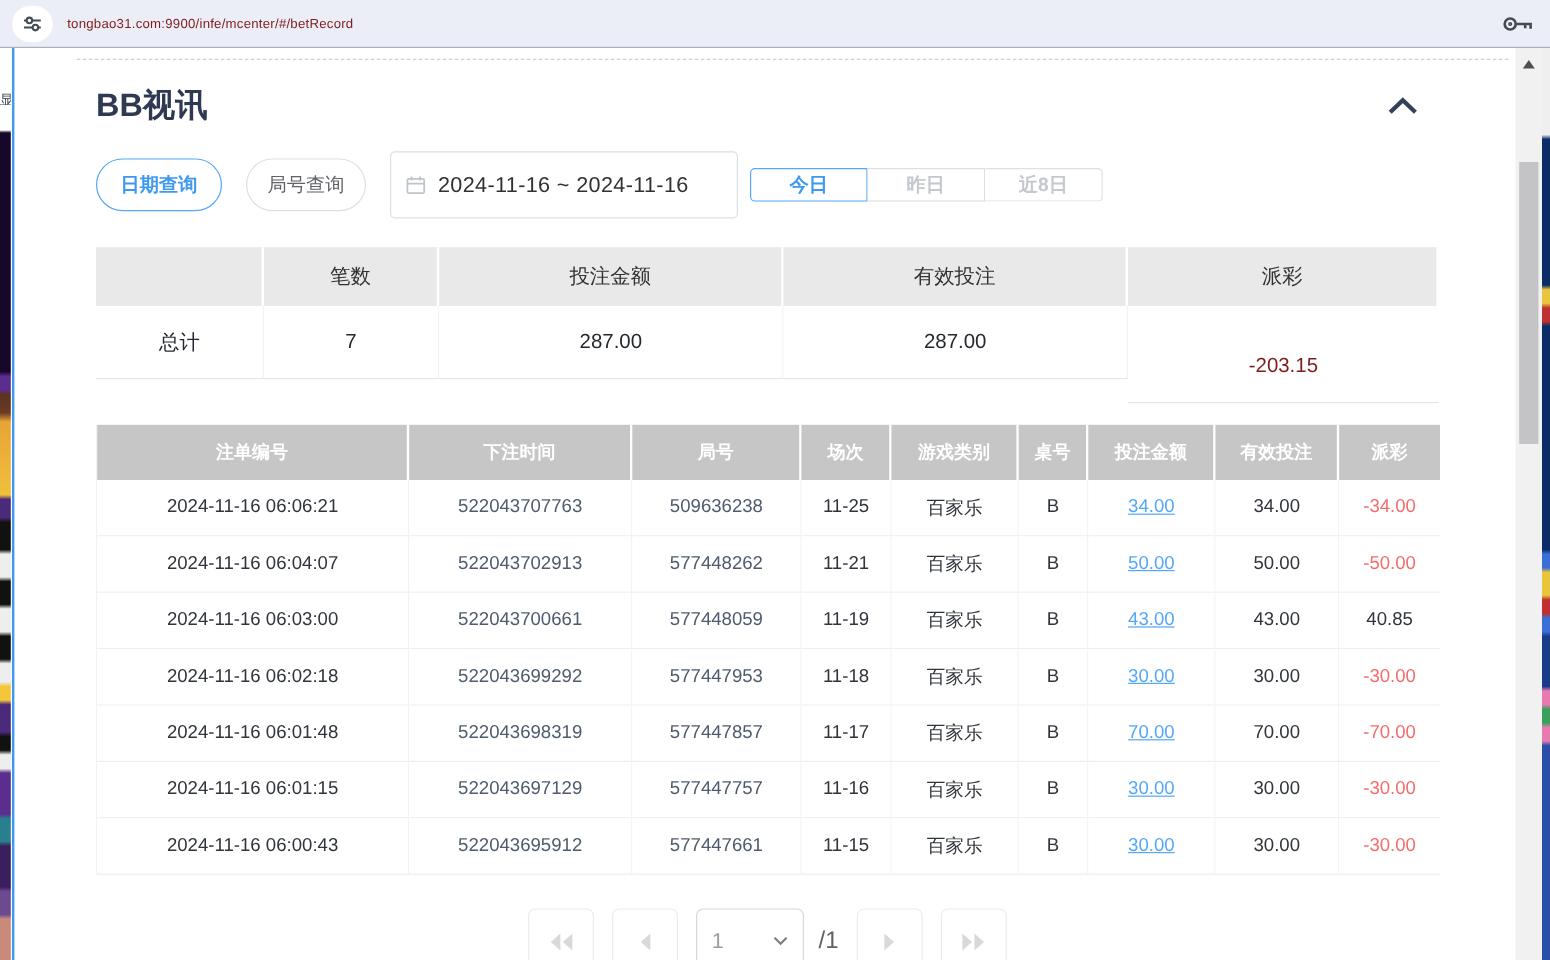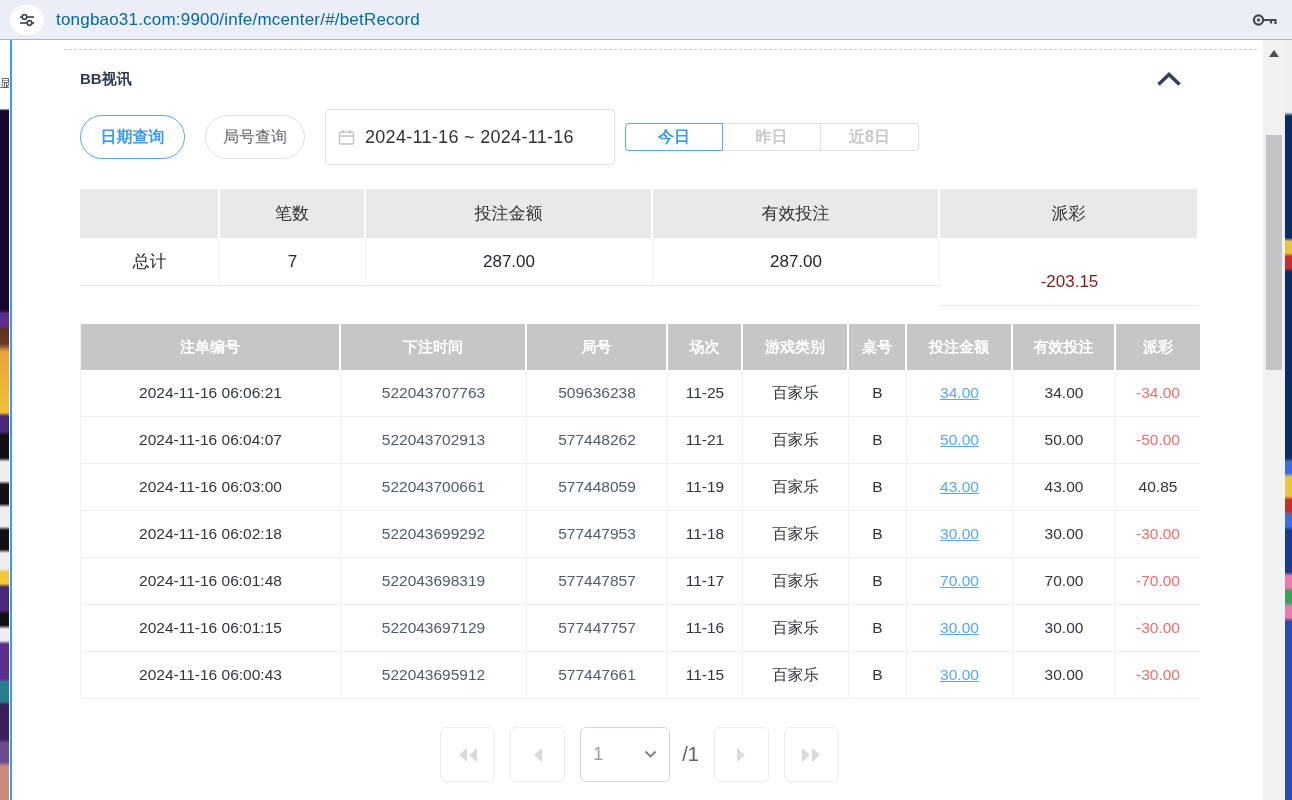--- a/index.html
+++ b/index.html
@@ -8,21 +8,21 @@
 
   
   .browser-bar{
     height:40px; background:#ebedf7; display:flex; align-items:center;
     padding:0 14px 0 10px; border-bottom:1px solid #aab0bd; position:relative;
   }
   .site-pill{
     width:34px; height:30px; background:#fff; border-radius:16px;
     display:flex; align-items:center; justify-content:center; margin-right:12px; cursor:pointer;
   }
-  .url-text{ font-size:17px; color:#0369a1; letter-spacing:.2px; }
+  .url-text{ font-size:11px; color:#7f1d1d; letter-spacing:.2px; }
   .bar-right{ margin-left:auto; display:flex; align-items:center; }
 
   
   .page{ position:relative; height:760px; background:#fff; }
 
   .left-strip{
     position:absolute; left:0; top:0; width:9px; height:760px; overflow:hidden;
     background:linear-gradient(180deg,
       #ffffff 0%, #ffffff 9%,
       #17082b 9.3%, #17082b 35.5%,
@@ -86,21 +86,21 @@
 
   
   .panel{
     position:absolute; left:10px; top:0; right:29px; height:760px; background:#fff;
     border-left:2px solid #3d9af0;
   }
   .dashed-sep{ border-top:1px dashed #cfcfcf; margin:9px 6px 0 52px; }
   .content{ margin-left:68px; width:1119px; }
 
   .panel-head{ display:flex; align-items:center; justify-content:space-between; margin-top:20px; }
-  .panel-title{ font-size:15px; font-weight:bold; color:#2f3a52; }
+  .panel-title{ font-size:27px; font-weight:bold; color:#2f3a52; }
   .collapse-btn{ margin-right:16px; cursor:pointer; display:flex; }
 
   
   .filters{ display:flex; align-items:center; margin-top:26px; height:44px; }
   .pill-btn{
     height:44px; border-radius:22px; background:#fff; font-size:16px; cursor:pointer;
   }
   .pill-date{ width:105px; border:1px solid #54a8f7; color:#3d9af0; font-weight:bold; margin-right:20px; }
   .pill-round{ width:100px; border:1px solid #dcdfe6; color:#606266; margin-right:20px; }
   .date-input{
@@ -122,21 +122,21 @@
   }
 
   
   .summary-grid{ display:grid; grid-template-columns:140px 146px 287px 287px 259px; margin-top:30px; }
   .sum-h{
     background:#e9e9e9; height:49px; display:flex; align-items:center; justify-content:center;
     font-size:17px; color:#303133;
   }
   .sum-h:not(:last-child){ border-right:2px solid #fff; }
   .sum-d{
-    background:#fff; height:48px; display:flex; align-items:center; justify-content:center;
+    background:#fff; height:61px; display:flex; align-items:center; justify-content:center;
     font-size:17px; color:#24282e; border-bottom:1px solid #e4e7ed;
   }
   .sum-d:not(:nth-child(10)){ border-right:1px solid #f2f2f2; }
   .sum-d.red{ color:#7f1d1d;margin-top:20px; }
 
   
   .main-grid{
     display:grid; grid-template-columns:260px 186px 141px 75px 106px 58px 106px 103px 84px;
     margin-top:18px; border-left:1px solid #f2f2f2; border-right:1px solid #f2f2f2;
   }

